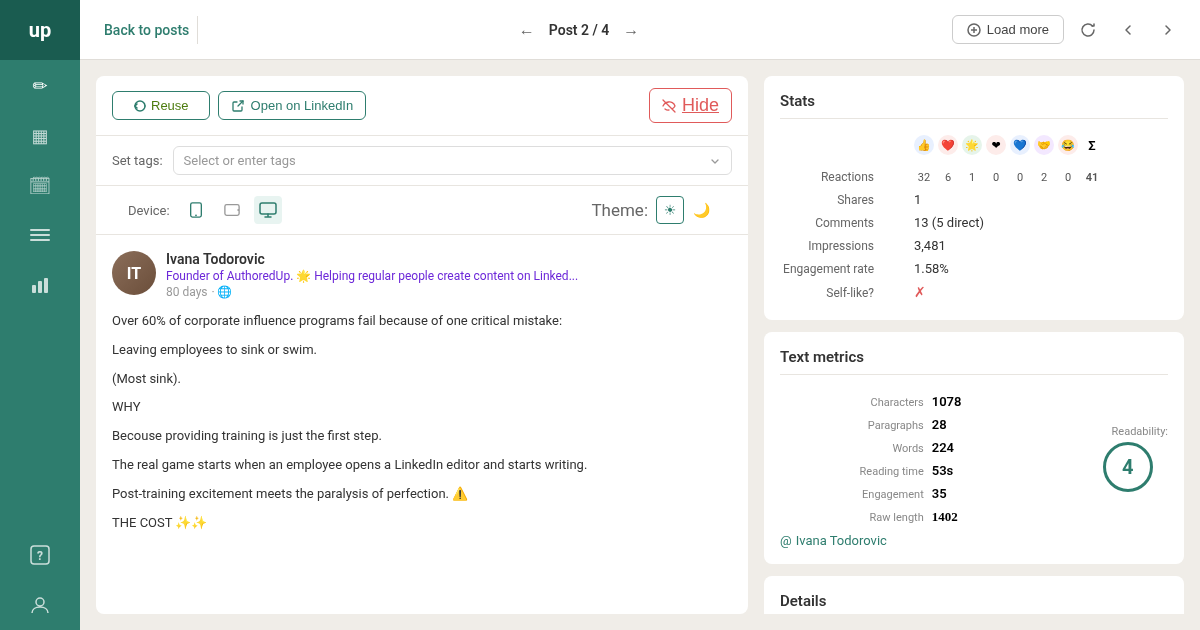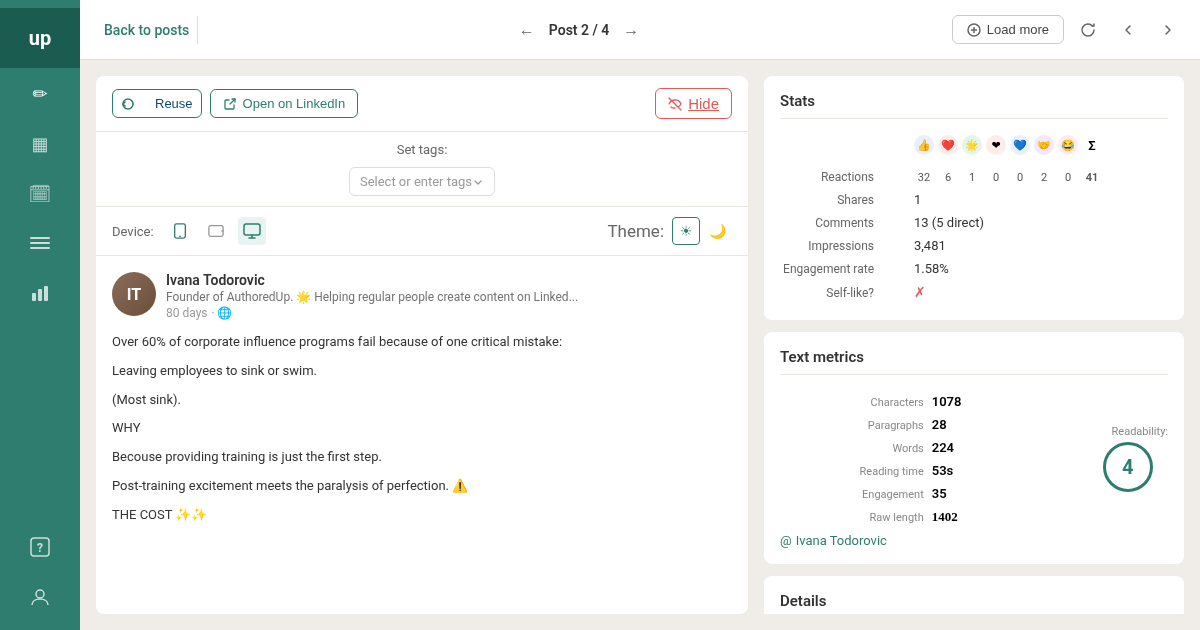--- a/index.html
+++ b/index.html
@@ -12,21 +12,21 @@
       display: flex;
     }
 
     
     .sidebar {
       width: 80px;
       background: #2e7d6e;
       display: flex;
       flex-direction: column;
       align-items: center;
-      padding: 8px;
+      padding: 0;
       flex-shrink: 0;
     }
     .sidebar-logo {
       width: 80px;
       height: 60px;
       background: #1a5c50;
       display: flex;
       align-items: center;
       justify-content: center;
       font-weight: bold;
@@ -152,25 +152,25 @@
     .panel-toolbar {
       padding: 12px 16px;
       display: flex;
       align-items: center;
       gap: 8px;
       border-bottom: 1px solid #e8e5e0;
     }
     .reuse-btn {
       display: flex;
       align-items: center;
-      gap: 20px;
+      gap: 4px;
       border: 1px solid #2e7d6e;
-      color: #0c4a6e;
+      color: #4d7c0f;
       background: white;
-      padding: 6px 8px;
+      padding: 6px 20px;
       border-radius: 6px;
       font-size: 13px;
       cursor: pointer;
     }
     .open-linkedin-btn {
       display: flex;
       align-items: center;
       gap: 6px;
       border: 1px solid #2e7d6e;
       color: #2e7d6e;
@@ -182,52 +182,51 @@
     }
     .hide-btn {
       display: flex;
       align-items: center;
       gap: 6px;
       border: 1px solid #e05a5a;
       color: #e05a5a;
       background: white;
       padding: 6px 12px;
       border-radius: 6px;
-      font-size: 15px;
+      font-size: 18px;
       cursor: pointer;
       margin-left: auto;
       text-decoration: underline;
     }
     .tags-row {
       padding: 10px 16px;
       display: flex;
       align-items: center;
       gap: 10px;
       border-bottom: 1px solid #e8e5e0;
-      flex-direction: column;
     }
     .tags-label {
       font-size: 13px;
       color: #666;
       white-space: nowrap;
     }
     .tags-input {
       flex: 1;
       border: 1px solid #ddd;
       border-radius: 6px;
       padding: 6px 10px;
       font-size: 13px;
       color: #999;
       display: flex;
       align-items: center;
       justify-content: space-between;
       cursor: pointer;
     }
     .device-row {
-      padding: 10px 16px;
+      padding: 10px 32px;
       display: flex;
       align-items: center;
       gap: 12px;
       border-bottom: 1px solid #e8e5e0;
     }
     .device-label {
       font-size: 13px;
       color: #666;
     }
     .device-icons {
@@ -315,21 +314,21 @@
       flex-direction: column;
       gap: 2px;
     }
     .author-name {
       font-size: 14px;
       font-weight: 600;
       color: #333;
     }
     .author-title {
       font-size: 12px;
-      color: #737373;
+      color: #6d28d9;
     }
     .post-time {
       font-size: 12px;
       color: #999;
       display: flex;
       align-items: center;
       gap: 4px;
     }
     .post-content {
       font-size: 13px;
@@ -606,20 +605,21 @@
               <span>· 🌐</span>
             </div>
           </div>
         </div>
         <div class="post-content">
           <p>Over 60% of corporate influence programs fail because of one critical mistake:</p>
           <p>Leaving employees to sink or swim.</p>
           <p>(Most sink).</p>
           <p>WHY</p>
           <p>Becouse providing training is just the first step.</p>
+          <p>The real game starts when an employee opens a LinkedIn editor and starts writing.</p>
           <p>Post-training excitement meets the paralysis of perfection. ⚠️</p>
           <p>THE COST ✨✨</p>
         </div>
       </div>
     </div>
 
     <div class="right-panel">
 
       <div class="card">
         <div class="card-title">Stats</div>

